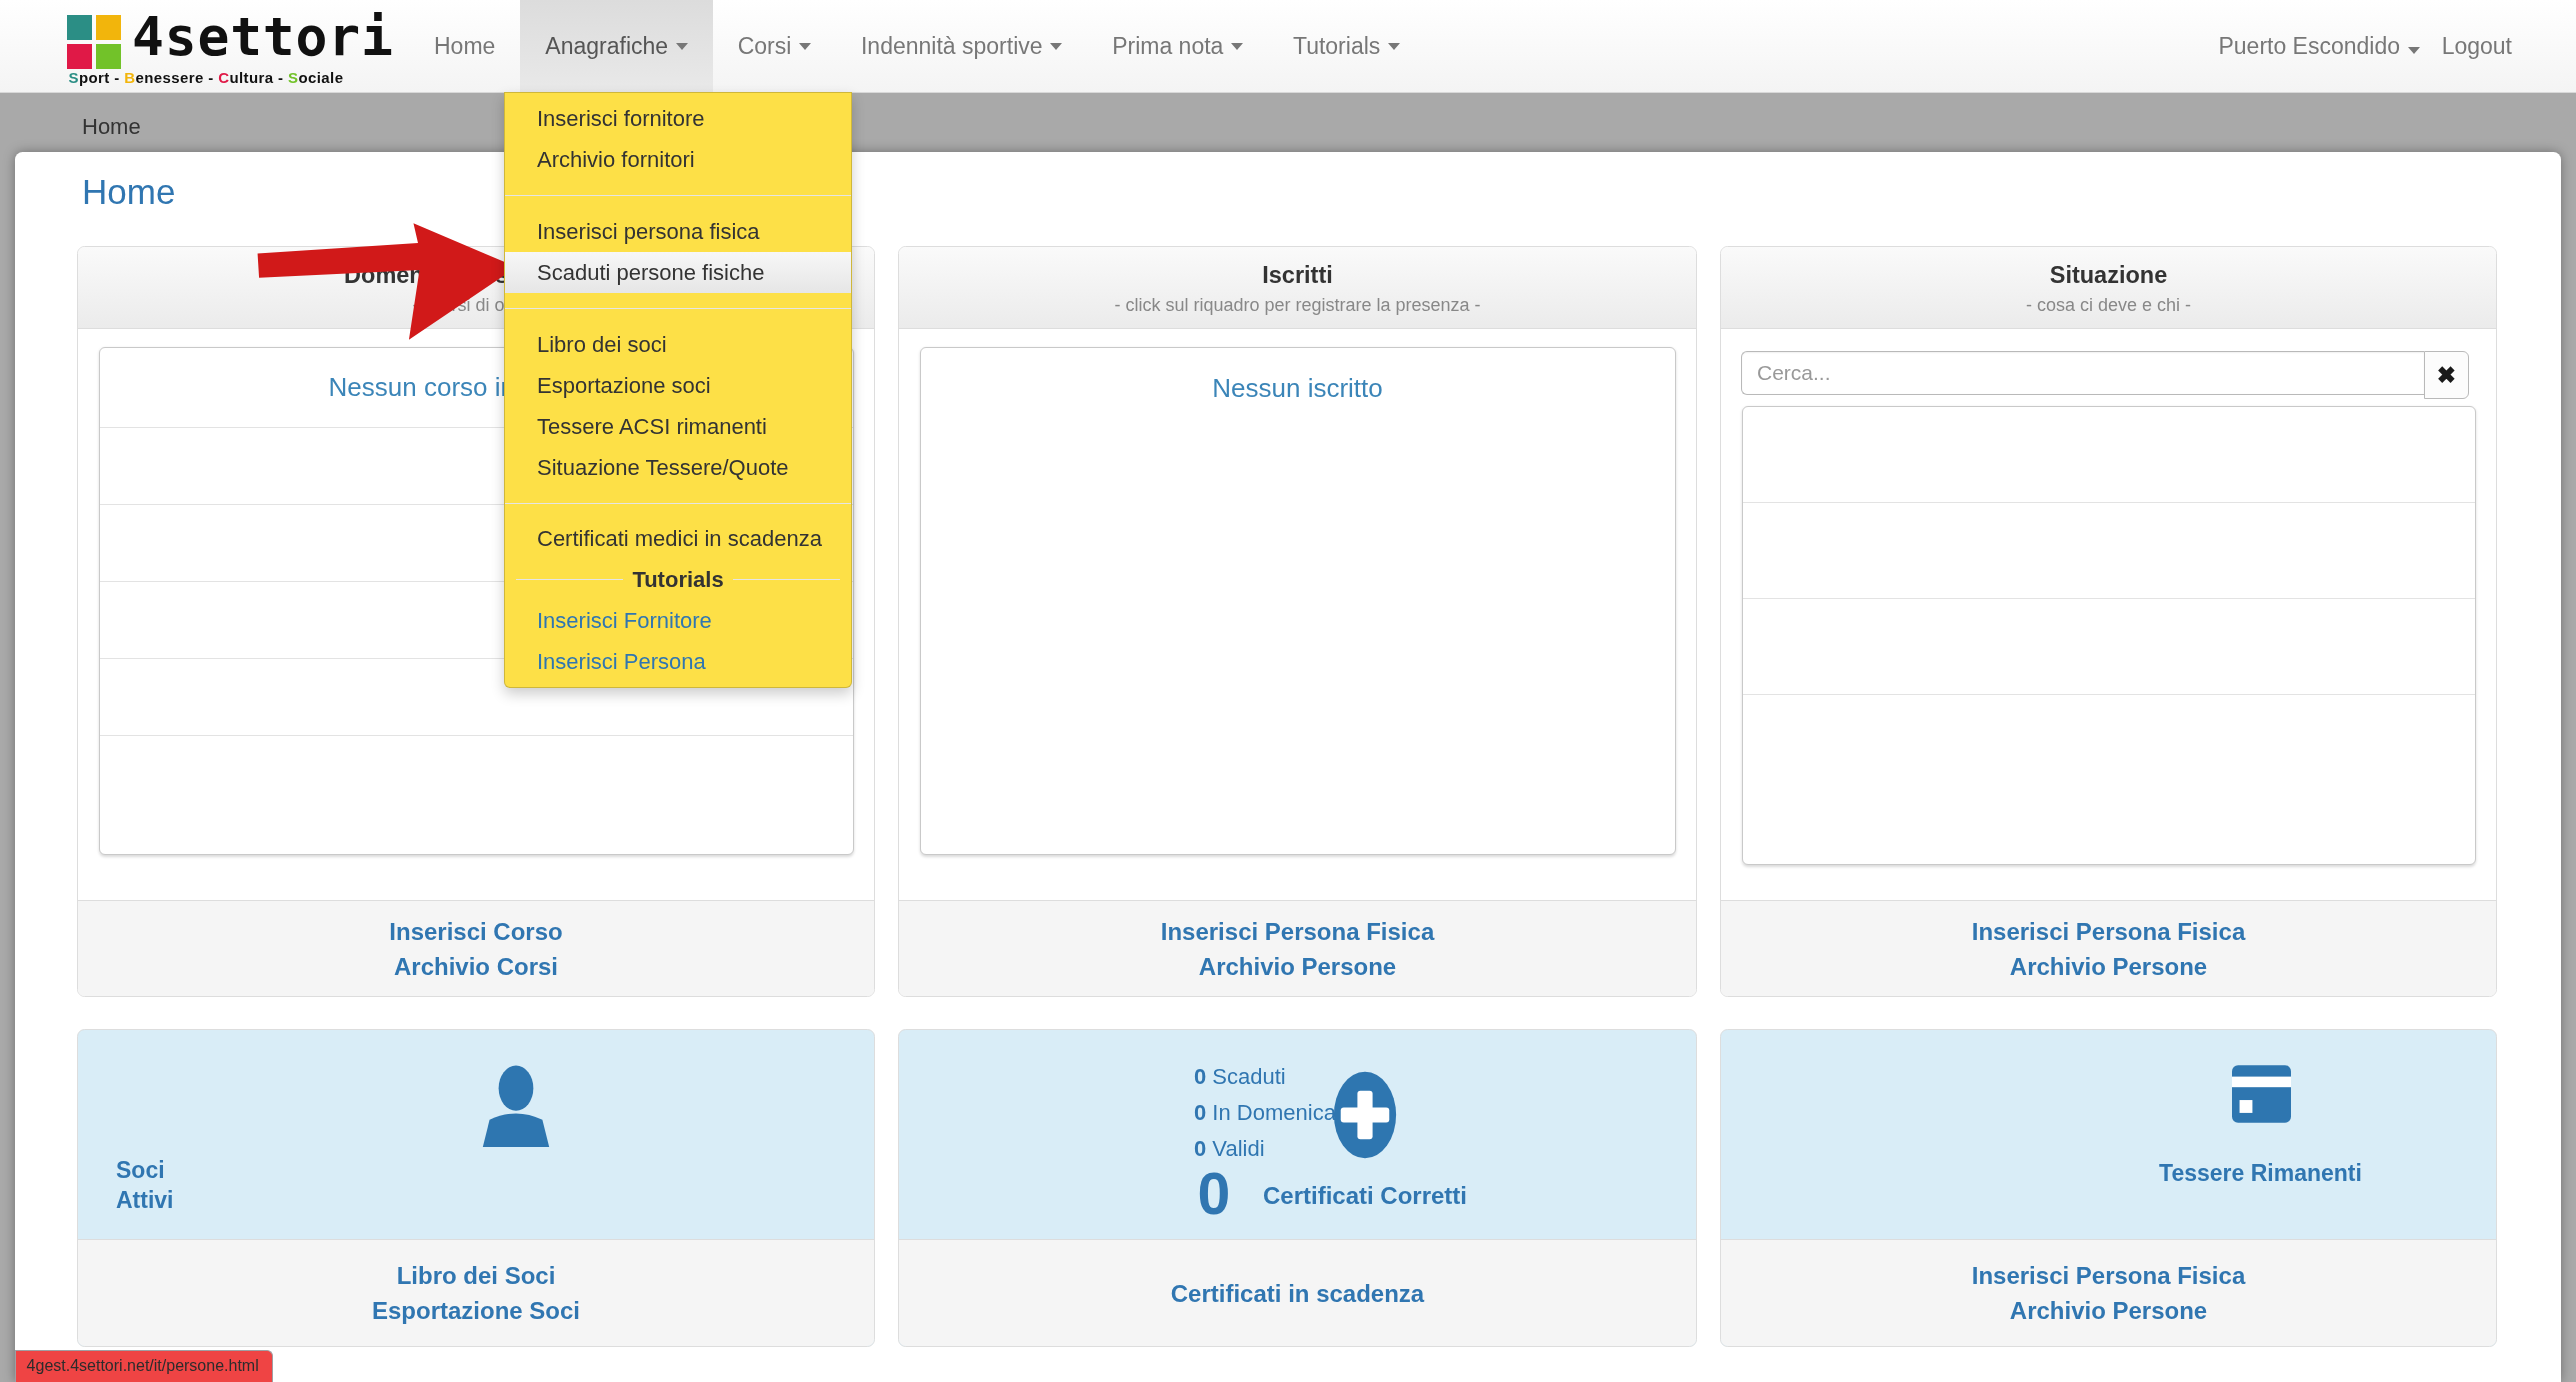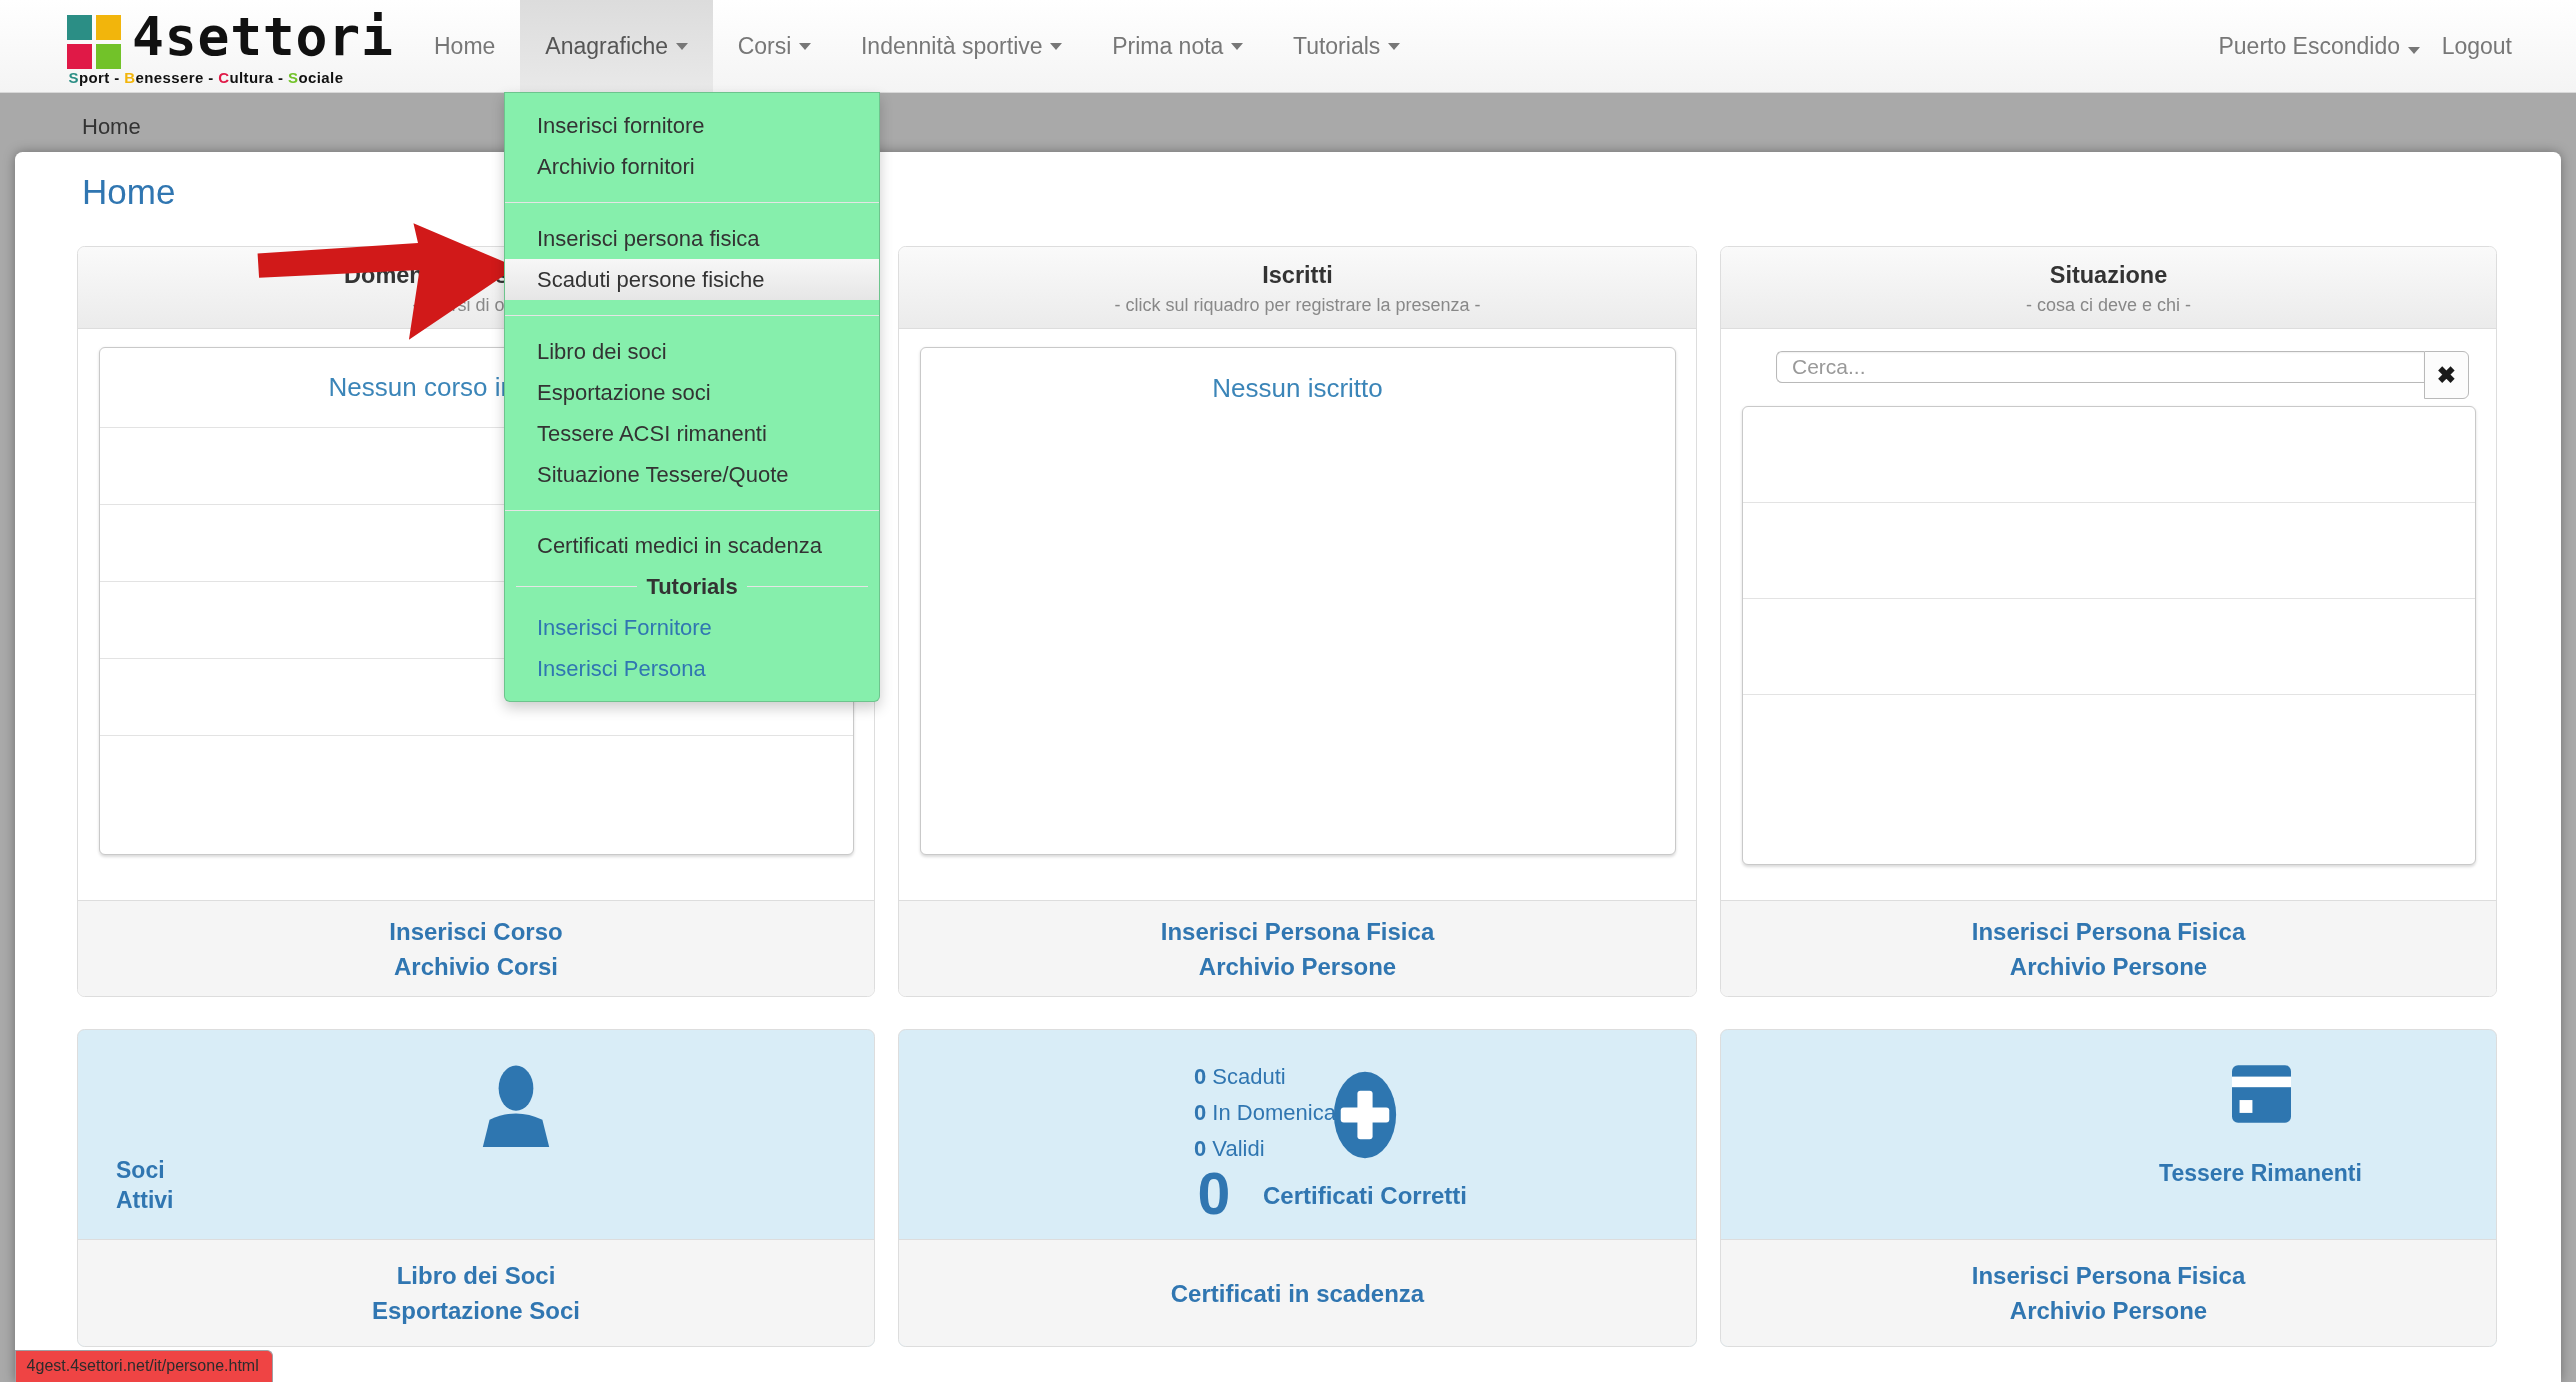--- a/index.html
+++ b/index.html
@@ -56,23 +56,23 @@
   .bordered { border-bottom:0.8px solid #e3e3e3; }
   .row-empty { height:77px; border-bottom:0.8px solid #e3e3e3; }
   .row-tall  { height:96px; border-bottom:0.8px solid #e3e3e3; }
   .panel-footer { position:absolute; left:0; right:0; bottom:0; height:96px; background:#f5f5f5;
                   border-top:0.8px solid #ddd; border-radius:0 0 6.8px 6.8px;
                   display:flex; flex-direction:column; align-items:center; justify-content:center; }
   .flink { font-size:24px; font-weight:700; color:#3076b1; line-height:35px; cursor:pointer; text-align:center; }
 
   
   .search-group { position:absolute; top:22px; left:20px; right:27px; height:48px; display:flex; }
-  .search-input { flex:1; height:32px; border:0.8px solid #b9b9b9; border-right:none; border-radius:6px 0 0 6px;
+  .search-input { flex:1; height:44px; border:0.8px solid #b9b9b9; border-right:none; border-radius:6px 0 0 6px;
                   font-size:21px; padding:0 15px; color:#555; outline:none;
-                  box-shadow:inset 0 0.8px 1.5px rgba(0,0,0,0.08); font-family:"Liberation Sans",sans-serif;margin-left:35px; }
+                  box-shadow:inset 0 0.8px 1.5px rgba(0,0,0,0.08); font-family:"Liberation Sans",sans-serif; }
   .search-input::placeholder { color:#999; }
   .search-addon { width:45px; height:48px; background:#fcfcfc; border:0.8px solid #b9b9b9;
                   border-radius:0 6px 6px 0; display:flex; align-items:center; justify-content:center;
                   font-size:23px; font-weight:700; color:#1a1a1a; cursor:pointer; }
   .inner-box.situ { top:77px; height:459px; }
 
   
   .bpanel { position:absolute; top:877px; height:318px; background:#d9edf7;
             border:0.8px solid #ddd; border-radius:7.6px; }
   .bpanel-1 { left:62px;  width:798px; }
@@ -91,23 +91,23 @@
   .b2-plus { left:434px; top:41px; }
   .big-zero  { position:absolute; left:277px; top:130px; width:76px; text-align:center;
                font-size:59px; font-weight:700; color:#3076b1; }
   .big-label { position:absolute; left:341px; top:152px; width:250px; text-align:center;
                font-size:24px; font-weight:700; color:#3076b1; }
   .b3-icon { left:511px; top:35px; }
   .b3-label { position:absolute; left:0; right:0; top:130px; text-align:center;
               transform:translateX(152px); font-size:23px; font-weight:700; color:#3076b1; }
 
   
-  .dropdown { position:absolute; left:504px; top:92px; width:376px; background:#86efac;
+  .dropdown { position:absolute; left:504px; top:92px; width:348px; background:#fde047;
               border:0.8px solid rgba(0,0,0,0.18); border-radius:0 0 6px 6px;
-              box-shadow:0 6px 13.6px rgba(0,0,0,0.2); padding:12px 0; z-index:50; }
+              box-shadow:0 6px 13.6px rgba(0,0,0,0.2); padding:5px 0; z-index:50; }
   .dd-item { font-size:22px; color:#333; line-height:41px; padding:0 7.6px 0 32px;
              white-space:nowrap; cursor:pointer; }
   .dd-item.active { background:linear-gradient(#f7f7f7,#e6e6e6); }
   .dd-item.dd-link { color:#3076b1; }
   .dd-divider { height:0.8px; background:#e5e5e5; margin:15px 0; }
   .dd-header { display:flex; align-items:center; gap:9px; height:41px; padding:0 10.6px; }
   .dd-header::before, .dd-header::after { content:""; flex:1; height:0.8px; background:#e5e5e5; }
   .dd-header span { font-size:22px; font-weight:700; color:#333; }
 
   

